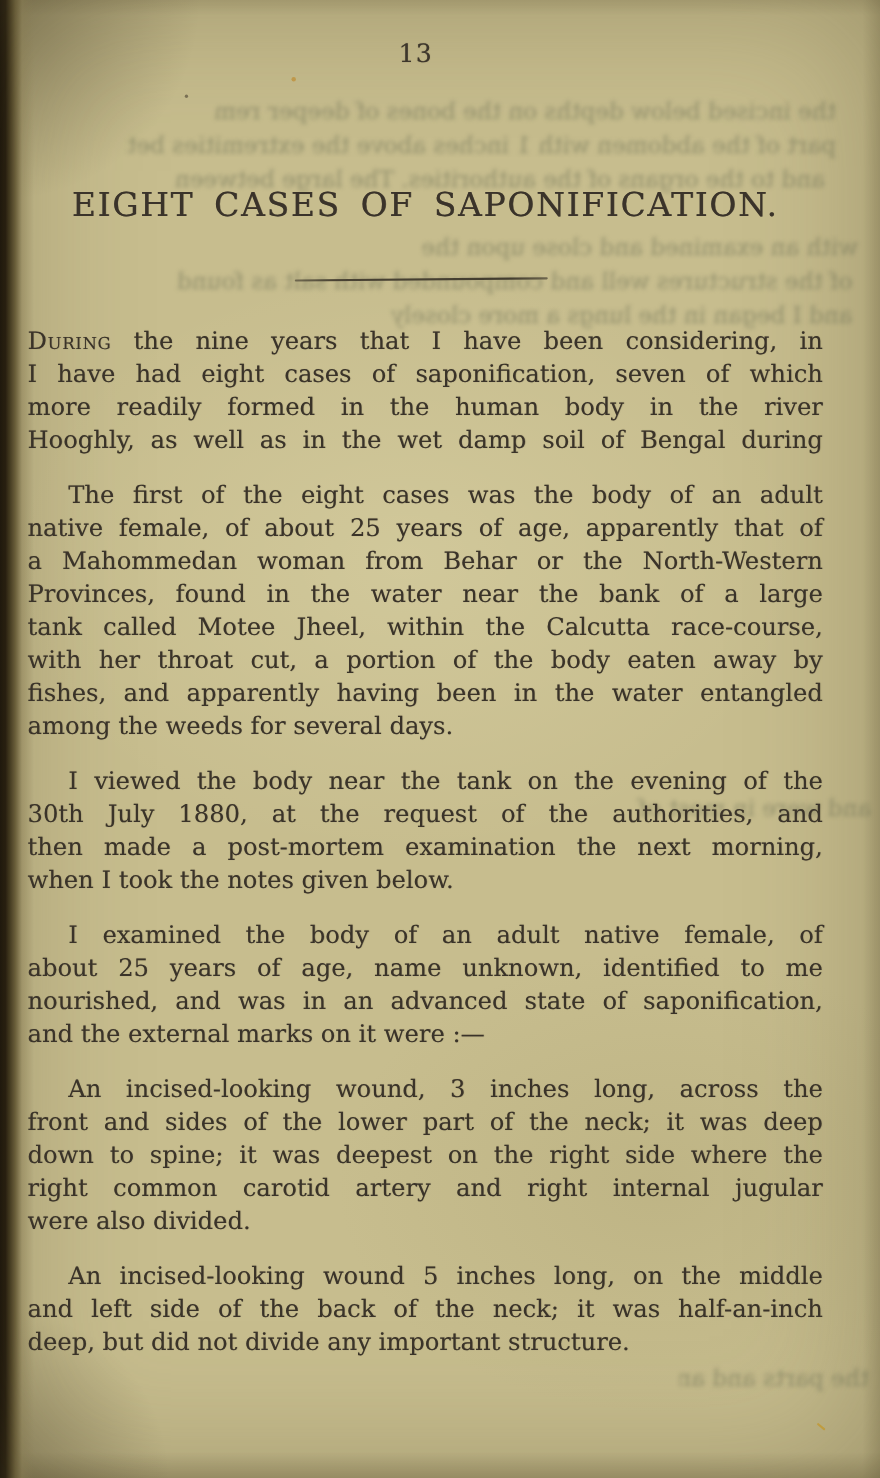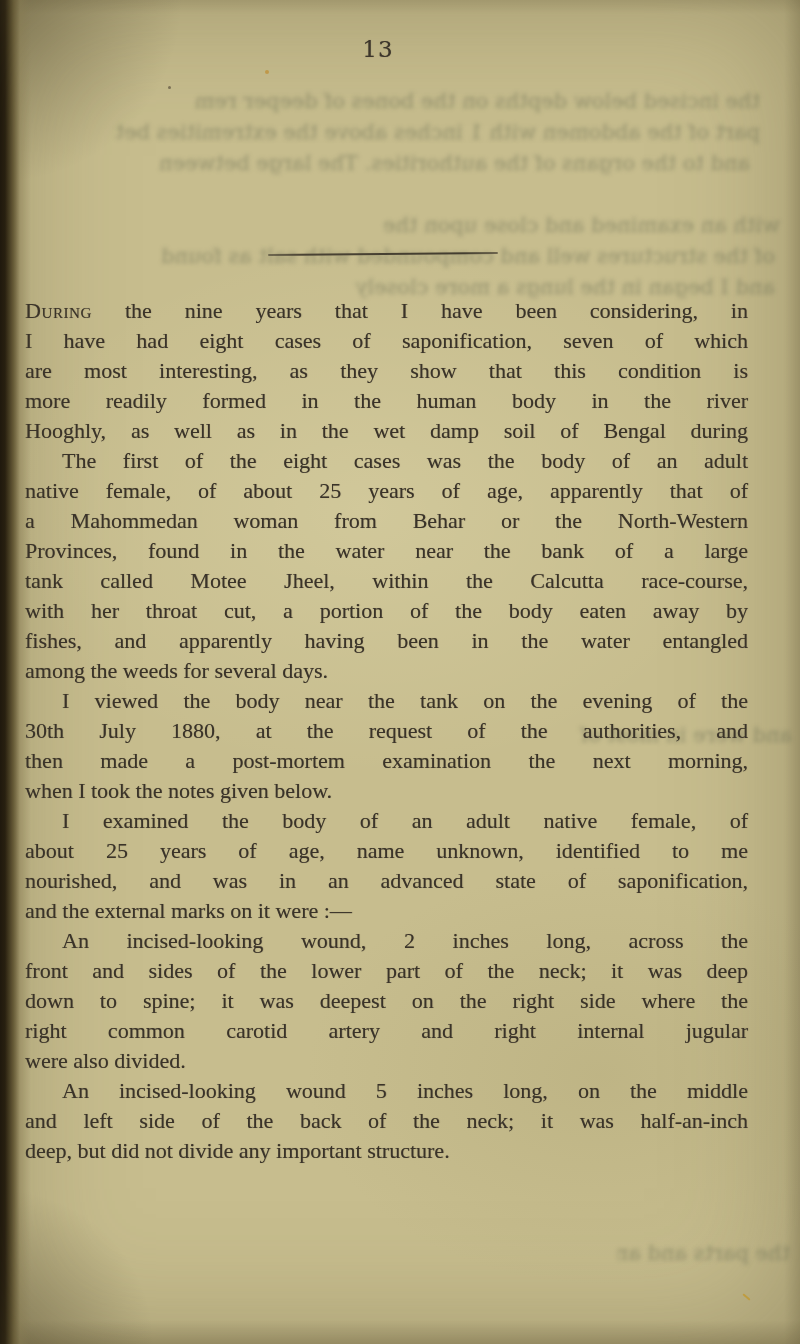--- a/index.html
+++ b/index.html
@@ -32,24 +32,24 @@
   .rule {
     position:absolute; left:268px; top:253px; width:230px; height:2px;
     background:linear-gradient(90deg, rgba(74,67,52,0.65), #4a4334 15%, #433d2f 85%, rgba(74,67,52,0.7));
     transform:rotate(-0.5deg); border-radius:1px;
   }
   .text-block {
     position:absolute; left:25px; top:296px; width:723px;
     font-size:22px; line-height:30px; color:#3a3329;
     text-shadow:0.3px 0.3px 0.7px rgba(55,48,38,0.45);
   }
-  .para { margin:0;font-family:Liberation Serif, serif; }
+  .para { margin:0; }
   .line { text-align:justify; text-align-last:justify; }
   .line.end { text-align-last:left; }
-  .para.ind .line:first-child { text-indent:37px; }
+  .para.ind .line:first-child { text-indent:37px;margin-top:20px; }
   .sc { font-variant:small-caps; letter-spacing:0.6px; }
   .ghost {
     position:absolute; transform:scaleX(-1); filter:blur(1.9px);
     color:rgba(106,110,82,0.55); font-size:21px; line-height:26px;
     white-space:nowrap; overflow:hidden; pointer-events:none;
   }
   .g1 { top:88px;   left:95px;  width:665px; }
   .g2 { top:119px;  left:70px;  width:690px; }
   .g3 { top:150px;  left:95px;  width:655px; }
   .g4 { top:212px;  left:240px; width:540px; }
@@ -71,29 +71,29 @@
 
   <div class="ghost g1">the incised below depths on the bones of deeper rem</div>
   <div class="ghost g2">part of the abdomen with 1 inches above the extremities bet</div>
   <div class="ghost g3">and to the organs of the authorities. The large between</div>
   <div class="ghost g4">with an examined and close upon the</div>
   <div class="ghost g5">of the structures well and compounded with salt as found</div>
   <div class="ghost g6">and I began in the lungs a more closely</div>
   <div class="ghost g7">and were in most of</div>
   <div class="ghost g8">the parts and an</div>
 
+  <h1 class="heading">EIGHT CASES OF SAPONIFICATION.</h1>
 
   <div class="rule"></div>
 
   <div class="text-block">
 
     <div class="para">
       <div class="line"><span class="sc">During</span><span> the nine years that I have been considering, in</span></div>
       <div class="line">I have had eight cases of saponification, seven of which</div>
-      <div class="line">are most interesting, as they show that this condition is</div>
       <div class="line">more readily formed in the human body in the river</div>
       <div class="line">Hooghly, as well as in the wet damp soil of Bengal during</div>
     </div>
 
     <div class="para ind">
       <div class="line">The first of the eight cases was the body of an adult</div>
       <div class="line">native female, of about 25 years of age, apparently that of</div>
       <div class="line">a Mahommedan woman from Behar or the North-Western</div>
       <div class="line">Provinces, found in the water near the bank of a large</div>
       <div class="line">tank called Motee Jheel, within the Calcutta race-course,</div>
@@ -110,21 +110,21 @@
     </div>
 
     <div class="para ind">
       <div class="line">I examined the body of an adult native female, of</div>
       <div class="line">about 25 years of age, name unknown, identified to me</div>
       <div class="line">nourished, and was in an advanced state of saponification,</div>
       <div class="line end">and the external marks on it were :—</div>
     </div>
 
     <div class="para ind">
-      <div class="line">An incised-looking wound, 2 inches long, across the</div>
+      <div class="line">An incised-looking wound, 3 inches long, across the</div>
       <div class="line">front and sides of the lower part of the neck; it was deep</div>
       <div class="line">down to spine; it was deepest on the right side where the</div>
       <div class="line">right common carotid artery and right internal jugular</div>
       <div class="line end">were also divided.</div>
     </div>
 
     <div class="para ind">
       <div class="line">An incised-looking wound 5 inches long, on the middle</div>
       <div class="line">and left side of the back of the neck; it was half-an-inch</div>
       <div class="line end">deep, but did not divide any important structure.</div>

